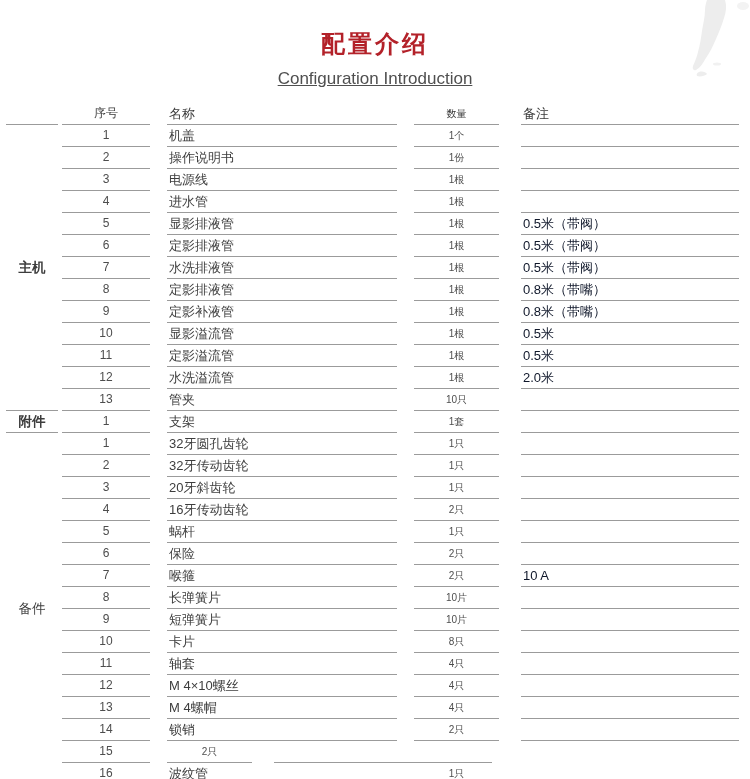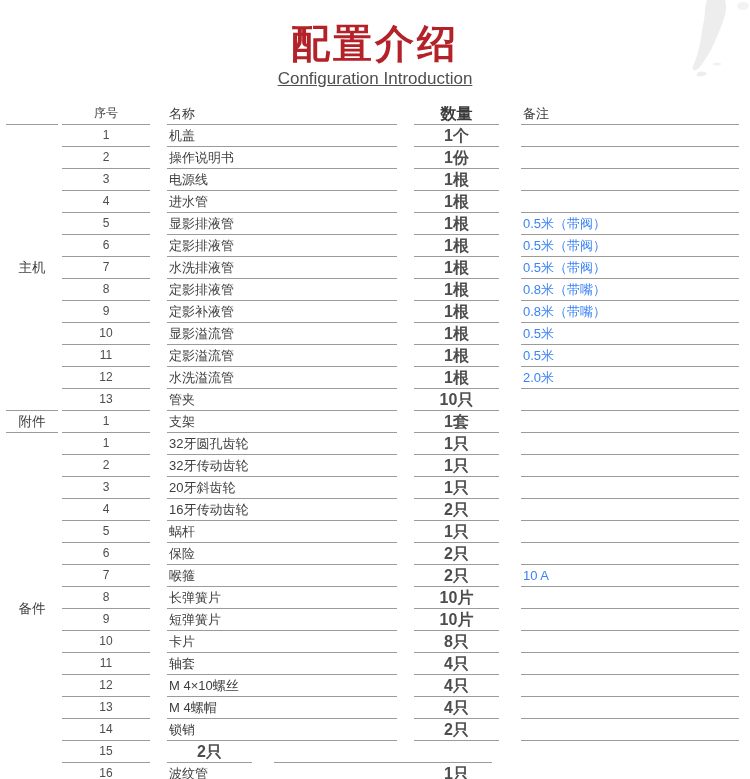--- a/index.html
+++ b/index.html
@@ -21,21 +21,21 @@
     color: var(--text);
   }
   .watermark {
     position: absolute;
     top: 0; right: 0;
     width: 95px; height: 85px;
     pointer-events: none;
   }
   .title-block { position: absolute; top: 26px; left: 0; width: 750px; text-align: center; }
   .page-title {
-    font-size: 39px;
+    font-size: 24px;
     font-weight: 700;
     letter-spacing: 3px;
     color: var(--accent);
     line-height: 36px;
   }
   .page-subtitle {
     font-size: 17px;
     color: #4f4f4f;
     margin-top: 7px;
     line-height: 20px;
@@ -49,36 +49,36 @@
     font-size: 13px;
     line-height: 15px;
     height: 22px;
     display: flex;
     align-items: flex-end;
     white-space: nowrap;
     overflow: hidden;
   }
   .c-idx   { margin-left: 62px; width: 88px;  justify-content: center; color: var(--num); font-size: 12px; }
   .c-name  { margin-left: 17px; width: 230px; }
-  .c-qty   { margin-left: 17px; width: 85px;  justify-content: center; color: var(--num); font-size: 16px; font-weight: bold; }
-  .c-rem   { margin-left: 22px; width: 218px; color: #3b82f6; }
+  .c-qty   { margin-left: 17px; width: 85px;  justify-content: center; color: var(--num); font-size: 10px; }
+  .c-rem   { margin-left: 22px; width: 218px; color: #0f172a; }
   .c-ghead { margin-left: 6px;  width: 52px; }
   .hrow .c { color: #3a3a3a; }
   .group { position: relative; }
   .glabel {
     position: absolute;
     left: 6px; top: 0; bottom: 0;
     width: 52px;
     display: flex;
     align-items: center;
     justify-content: center;
     font-size: 13.5px;
     color: var(--text);
   }
-  .glabel.gline { border-bottom: 1px solid var(--line); }
+  .glabel.gline { border-bottom: 1px solid var(--line); font-weight: bold; }
 </style>
 </head>
 <body>
 
 <svg class="watermark" viewBox="0 0 95 85" aria-hidden="true">
   <path class="wm-fill" d="M52 0 L70 0 C72 6 71 12 69 18 C67 25 64 32 61 39 C58 46 55 52 51 58 C48 63 45 68 41 70 C39 71 37 69 38 66 C40 61 42 57 43 52 C45 45 46 38 47 31 C48 24 50 17 50 10 C50 6 51 3 52 0 Z" fill="#ededed"></path>
   <path class="wm-fill" d="M44 72 C47 71 51 72 52 74 C50 76 45 77 42 76 C41 74 42 73 44 72 Z" fill="#ededed"></path>
   <ellipse cx="62" cy="64" rx="4" ry="1.5" fill="#f1f1f1"></ellipse>
   <ellipse cx="88" cy="6" rx="6" ry="4" fill="#f3f3f3"></ellipse>
 </svg>

